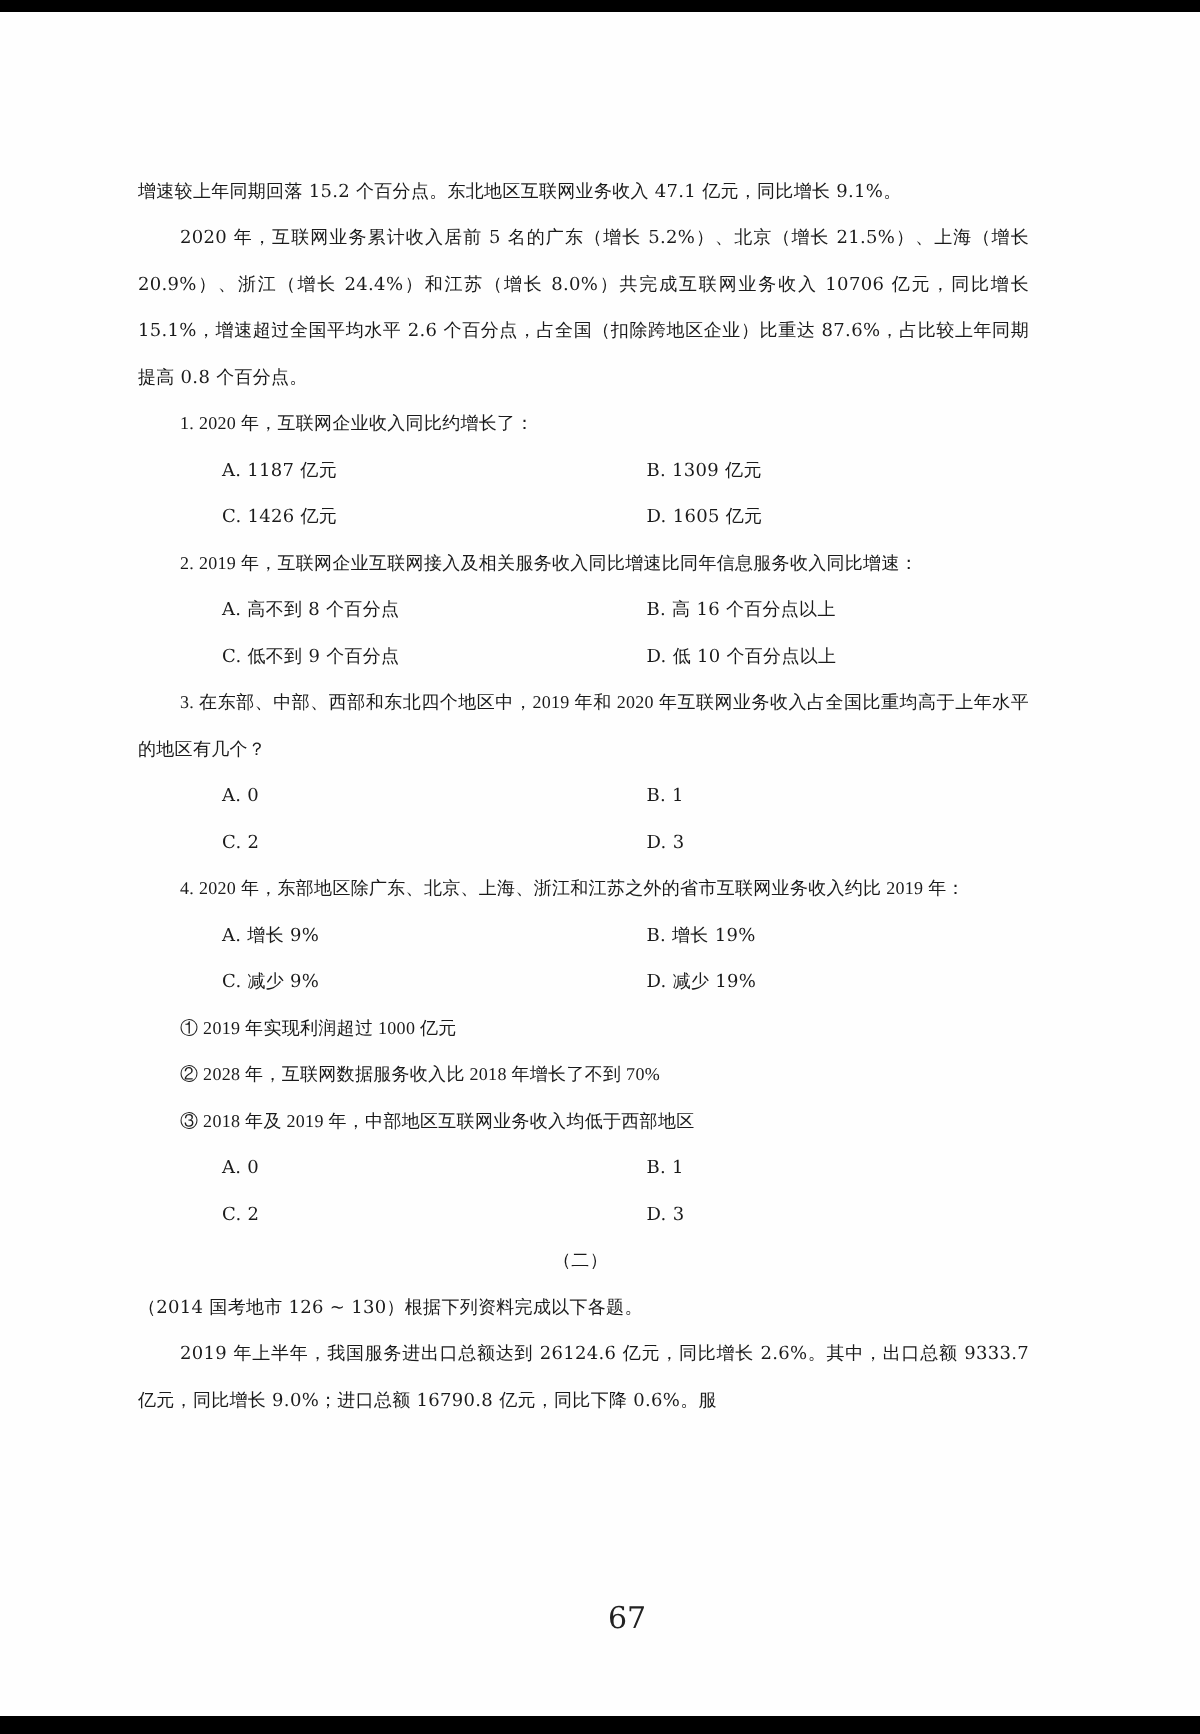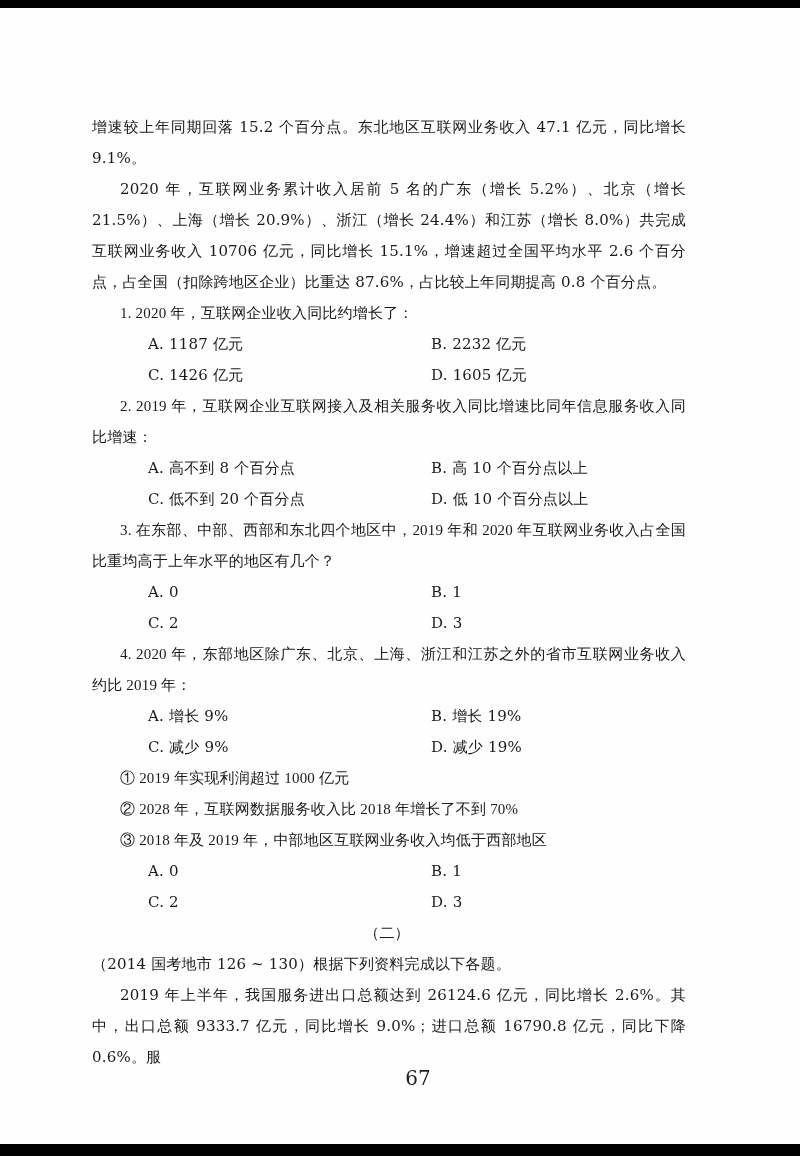--- a/index.html
+++ b/index.html
@@ -25,21 +25,21 @@
     position: absolute;
     left: 0; top: 8px;
     width: 800px; height: 1136px;
     background: #fefefe;
   }
   .content {
     position: absolute;
     left: 92px;
     top: 104px;
     width: 594px;
-    font-size: 15px;
+    font-size: 12px;
     line-height: 31px;
     letter-spacing: 0.2px;
   }
   .p { margin: 0; text-align: justify; text-align-last: left; }
   .indent { text-indent: 28px; }
   .q { margin: 0; text-indent: 28px; font-family: Liberation Serif, serif; }
   .opts {
     display: flex;
     margin: 0;
     padding-left: 28px;
@@ -67,34 +67,34 @@
 <div class="page">
   <div class="content">
 
     <p class="p">增速较上年同期回落 15.2 个百分点。东北地区互联网业务收入 47.1 亿元，同比增长 9.1%。</p>
 
     <p class="p indent">2020 年，互联网业务累计收入居前 5 名的广东（增长 5.2%）、北京（增长 21.5%）、上海（增长 20.9%）、浙江（增长 24.4%）和江苏（增长 8.0%）共完成互联网业务收入 10706 亿元，同比增长 15.1%，增速超过全国平均水平 2.6 个百分点，占全国（扣除跨地区企业）比重达 87.6%，占比较上年同期提高 0.8 个百分点。</p>
 
     <p class="q">1. 2020 年，互联网企业收入同比约增长了：</p>
     <div class="opts">
       <span class="opt">A. 1187 亿元</span>
-      <span class="opt">B. 2232 亿元</span>
+      <span class="opt">B. 1309 亿元</span>
     </div>
     <div class="opts">
       <span class="opt">C. 1426 亿元</span>
       <span class="opt">D. 1605 亿元</span>
     </div>
 
     <p class="q p">2. 2019 年，互联网企业互联网接入及相关服务收入同比增速比同年信息服务收入同比增速：</p>
     <div class="opts">
       <span class="opt">A. 高不到 8 个百分点</span>
-      <span class="opt">B. 高 10 个百分点以上</span>
+      <span class="opt">B. 高 16 个百分点以上</span>
     </div>
     <div class="opts">
-      <span class="opt">C. 低不到 20 个百分点</span>
+      <span class="opt">C. 低不到 9 个百分点</span>
       <span class="opt">D. 低 10 个百分点以上</span>
     </div>
 
     <p class="q p">3. 在东部、中部、西部和东北四个地区中，2019 年和 2020 年互联网业务收入占全国比重均高于上年水平的地区有几个？</p>
     <div class="opts">
       <span class="opt">A. 0</span>
       <span class="opt">B. 1</span>
     </div>
     <div class="opts">
       <span class="opt">C. 2</span>

